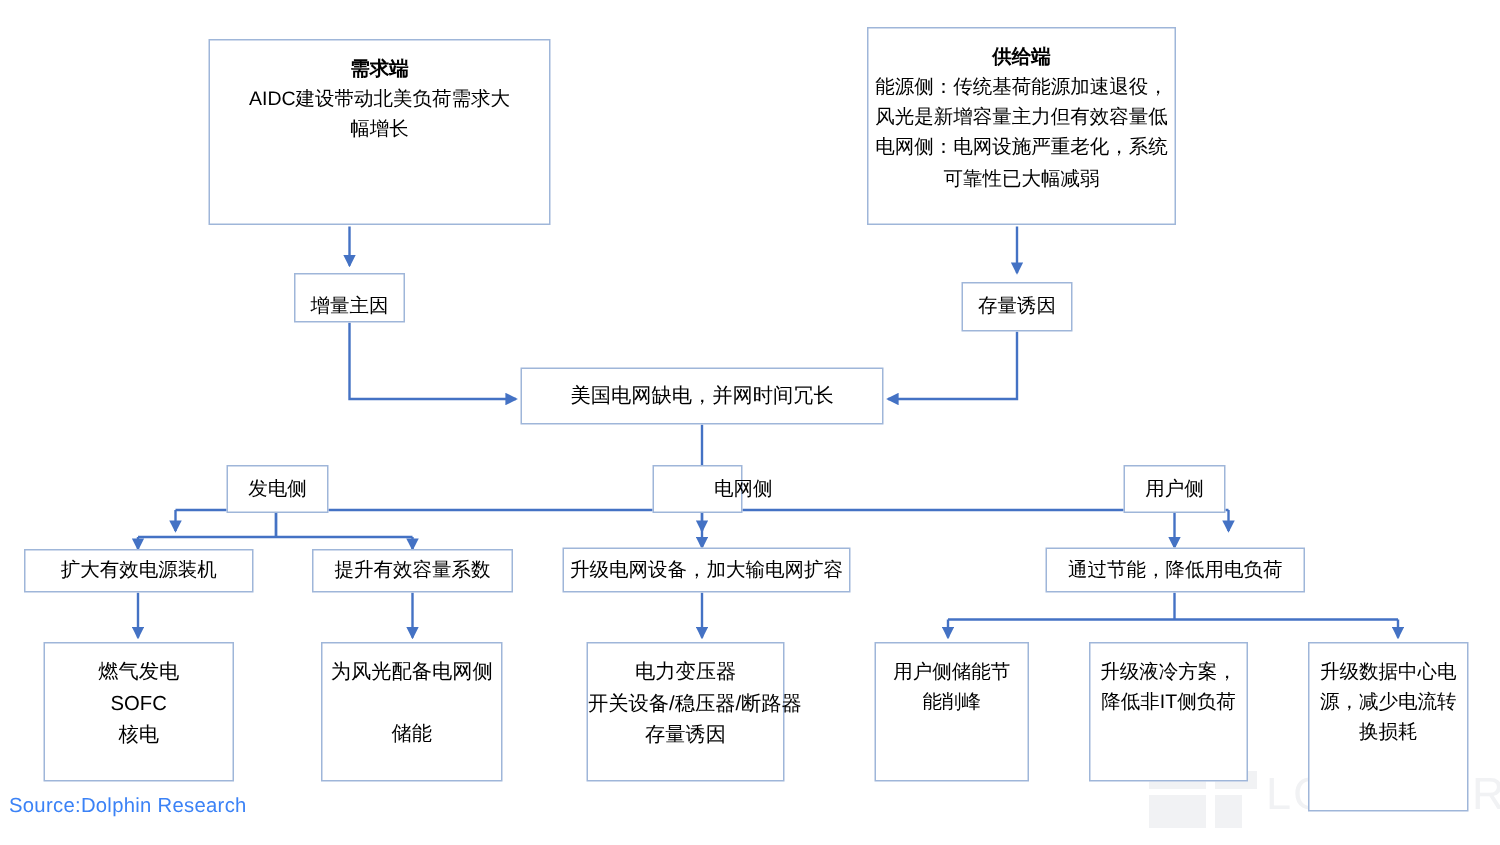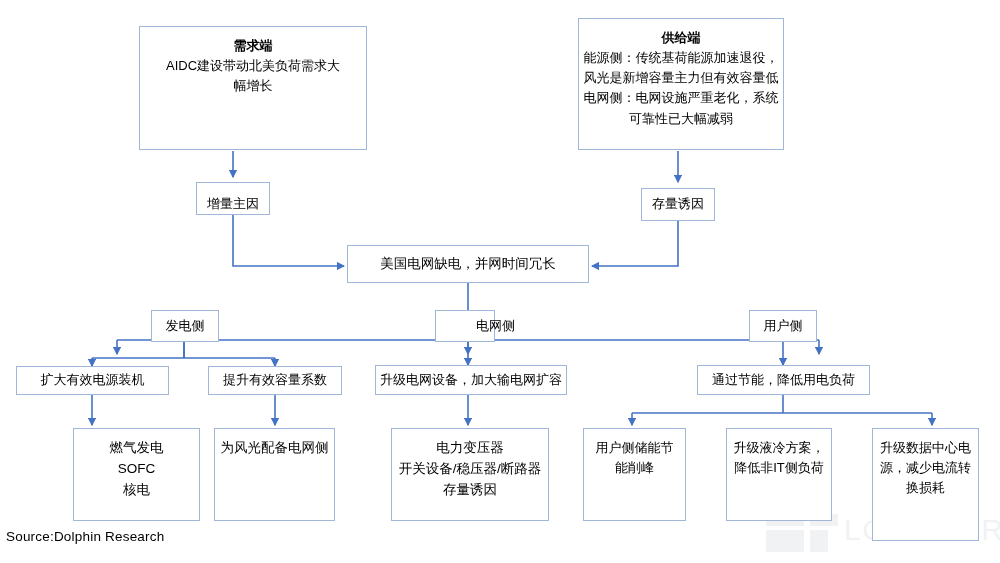--- a/index.html
+++ b/index.html
@@ -55,21 +55,21 @@
     font-weight: bold;
   }
   .f13 { font-size: 13px; }
   .f135 { font-size: 13.5px; }
 
   #source-label {
     position: absolute;
     left: 6px;
     top: 529px;
     font-size: 13.5px;
-    color: #000000;
+    color: #3b82f6;
     letter-spacing: 0.2px;
     z-index: 4;
   }
   #watermark {
     position: absolute;
     left: 766px;
     top: 505px;
     width: 230px;
     height: 52px;
     z-index: 1;
@@ -187,31 +187,32 @@
   </div>
 
   <div class="node center f13" style="left:375px; top:365px; width:192px; height:30px;">
     <span class="ln">升级电网设备，加大输电网扩容</span>
   </div>
 
   <div class="node center f13" style="left:697px; top:365px; width:173px; height:30px;">
     <span class="ln">通过节能，降低用电负荷</span>
   </div>
 
-  <div class="node pad-top f135" style="left:29px; top:428px; width:127px; height:93px;margin-left:44px;">
+  <div class="node pad-top f135" style="left:29px; top:428px; width:127px; height:93px;">
     <span class="ln">燃气发电</span>
     <span class="ln">SOFC</span>
     <span class="ln">核电</span>
   </div>
 
   <div class="node pad-top f135" style="left:214px; top:428px; width:121px; height:93px;gap:20px;">
     <span class="ln">为风光配备电网侧</span>
-  </div>
-
-  <div class="node pad-top f135" style="left:391px; top:428px; width:158px; height:93px;">
+    <span class="ln">储能</span>
+  </div>
+
+  <div class="node pad-top f135" style="left:391px; top:428px; width:132px; height:93px;">
     <span class="ln">电力变压器</span>
     <span class="ln">开关设备/稳压器/断路器</span>
     <span class="ln">存量诱因</span>
   </div>
 
   <div class="node pad-top f13" style="left:583px; top:428px; width:103px; height:93px;">
     <span class="ln">用户侧储能节</span>
     <span class="ln">能削峰</span>
   </div>
 

